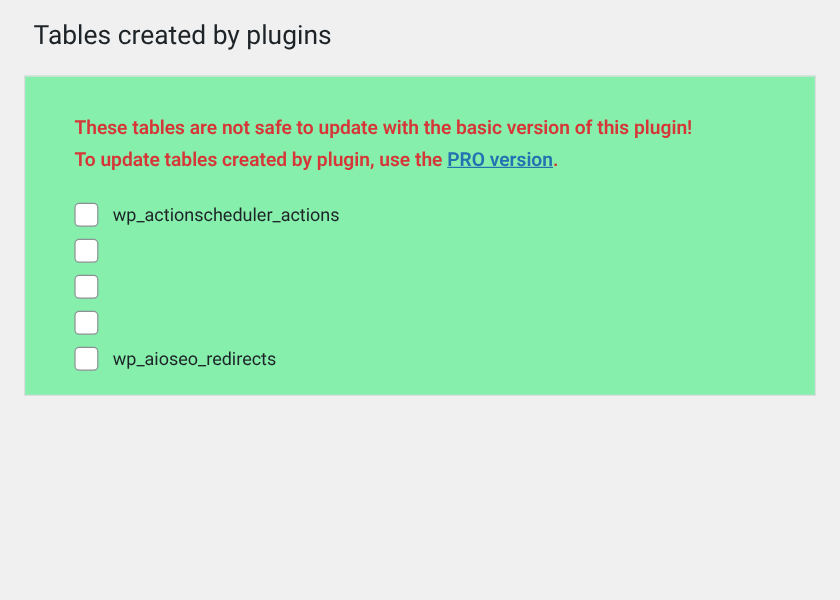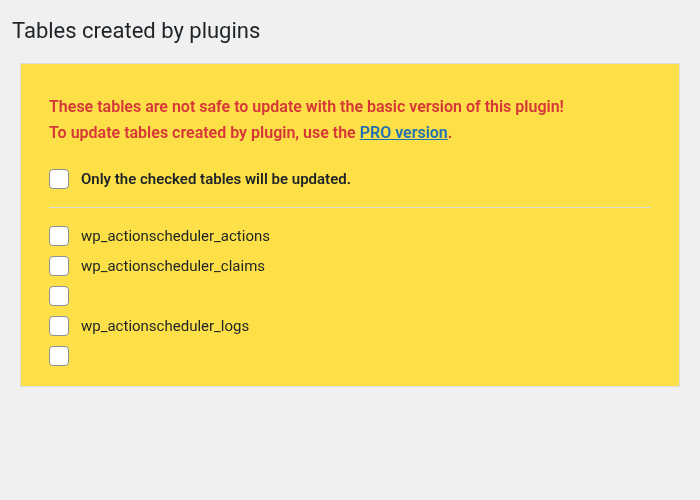--- a/index.html
+++ b/index.html
@@ -7,27 +7,27 @@
       font-family: -apple-system, BlinkMacSystemFont, "Segoe UI", Roboto, sans-serif;
       background: #f0f0f1;
       width: 700px;
       height: 500px;
       overflow: hidden;
     }
     .page-title {
       font-size: 22px;
       font-weight: 400;
       color: #1d2327;
-      padding: 18px 20px 20px 12px;
+      padding: 18px 20px 20px 28px;
     }
     .panel {
-      background: #fde047;
+      background: #86efac;
       border: 1px solid #dcdcde;
       margin: 0 20px;
-      padding: 30px 28px 20px 28px;
+      padding: 30px 28px 20px 41px;
     }
     .warning {
       color: #d63638;
       font-size: 16px;
       font-weight: 600;
       line-height: 1.6;
       margin-bottom: 24px;
     }
     .warning a {
       color: #2271b1;
@@ -75,39 +75,34 @@
 
 <h1 class="page-title">Tables created by plugins</h1>
 
 <div class="panel">
 
   <p class="warning">
     <span>These tables are not safe to update with the basic version of this plugin!</span><br>
     <span>To update tables created by plugin, use the </span><a href="#">PRO version</a><span>.</span>
   </p>
 
-  <div class="master-row">
-    <input type="checkbox" class="checkbox" style="">
-    <span class="master-label">Only the checked tables will be updated.</span>
-  </div>
 
   <div class="table-list">
     <div class="table-row">
       <input type="checkbox" class="checkbox" style="">
       <span class="table-label">wp_actionscheduler_actions</span>
     </div>
     <div class="table-row">
       <input type="checkbox" class="checkbox" style="">
-      <span class="table-label">wp_actionscheduler_claims</span>
     </div>
     <div class="table-row">
       <input type="checkbox" class="checkbox" style="">
     </div>
     <div class="table-row">
       <input type="checkbox" class="checkbox" style="">
-      <span class="table-label">wp_actionscheduler_logs</span>
     </div>
     <div class="table-row">
       <input type="checkbox" class="checkbox" style="">
+      <span class="table-label">wp_aioseo_redirects</span>
     </div>
   </div>
 
 </div>
 
 </body></html>

